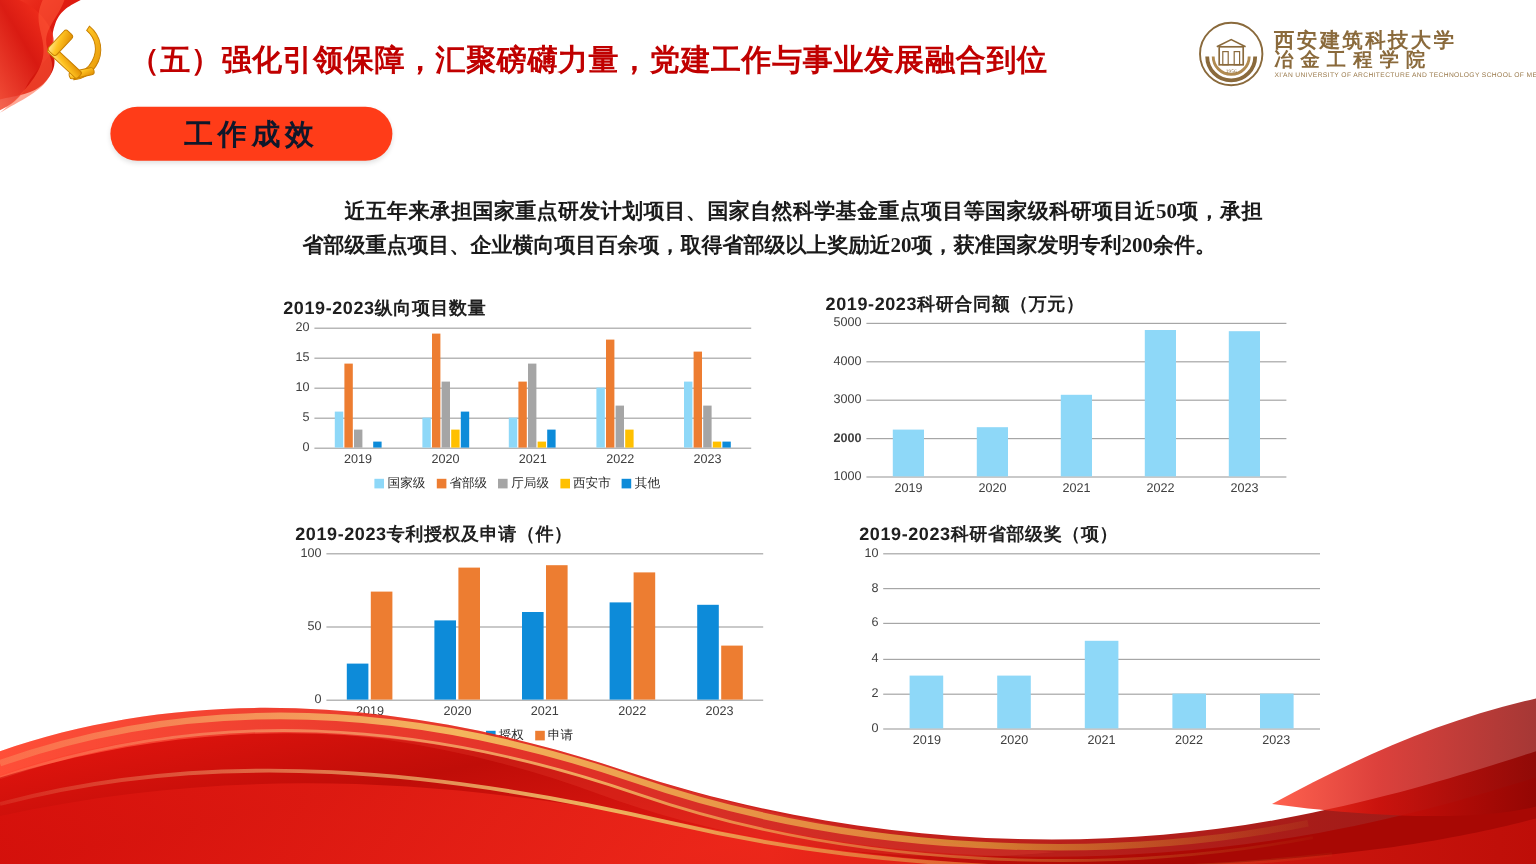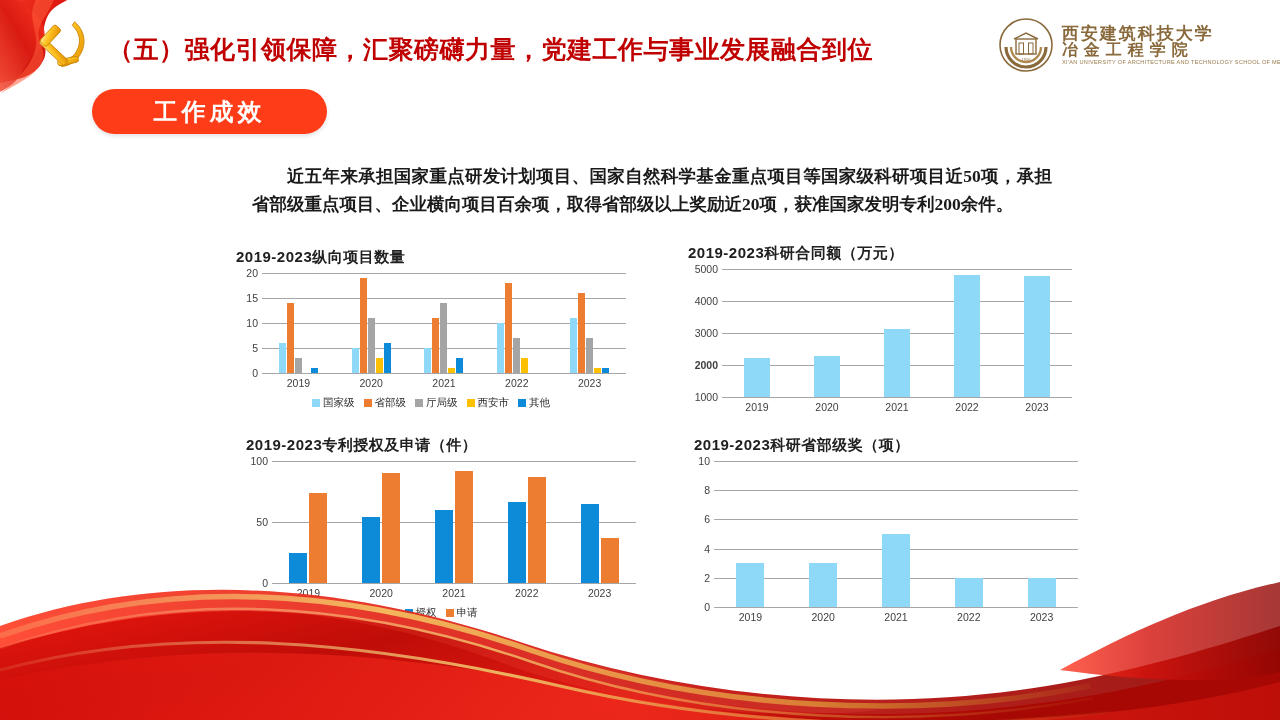--- a/index.html
+++ b/index.html
@@ -46,21 +46,21 @@
     white-space: nowrap;
   }
   .badge {
     position: absolute;
     left: 92px;
     top: 89px;
     width: 235px;
     height: 45px;
     border-radius: 23px;
     background: #ff3c18;
-    color: #ffffff;
+    color: #0f172a;
     font-size: 24px;
     font-weight: bold;
     letter-spacing: 4px;
     display: flex;
     align-items: center;
     justify-content: center;
     box-shadow: 0 2px 4px rgba(0,0,0,.12);
   }
 
   
@@ -448,21 +448,21 @@
           <span class="swatch" style="background: rgb(13, 139, 217);"></span>
           <span>授权</span>
         </span>
         <span class="legend-item">
           <span class="swatch" style="background: rgb(237, 125, 49);"></span>
           <span>申请</span>
         </span>
       </div>
     </div>
 
-  <div class="chart" id="chart-3" style="left:694px; top:436px; width:384px;">
+  <div class="chart" id="chart-3" style="left:716px; top:436px; width:384px;">
       <div class="chart-title" style="font-size: 15px;">2019-2023科研省部级奖（项）</div>
       <div class="plot-row">
         <div class="y-axis" style="width: 20px; height: 146px;">
           <span class="y-tick" style="top: 146px;">0</span>
           <span class="y-tick" style="top: 116.8px;">2</span>
           <span class="y-tick" style="top: 87.6px;">4</span>
           <span class="y-tick" style="top: 58.4px;">6</span>
           <span class="y-tick" style="top: 29.2px;">8</span>
           <span class="y-tick" style="top: 0px;">10</span>
         </div>

